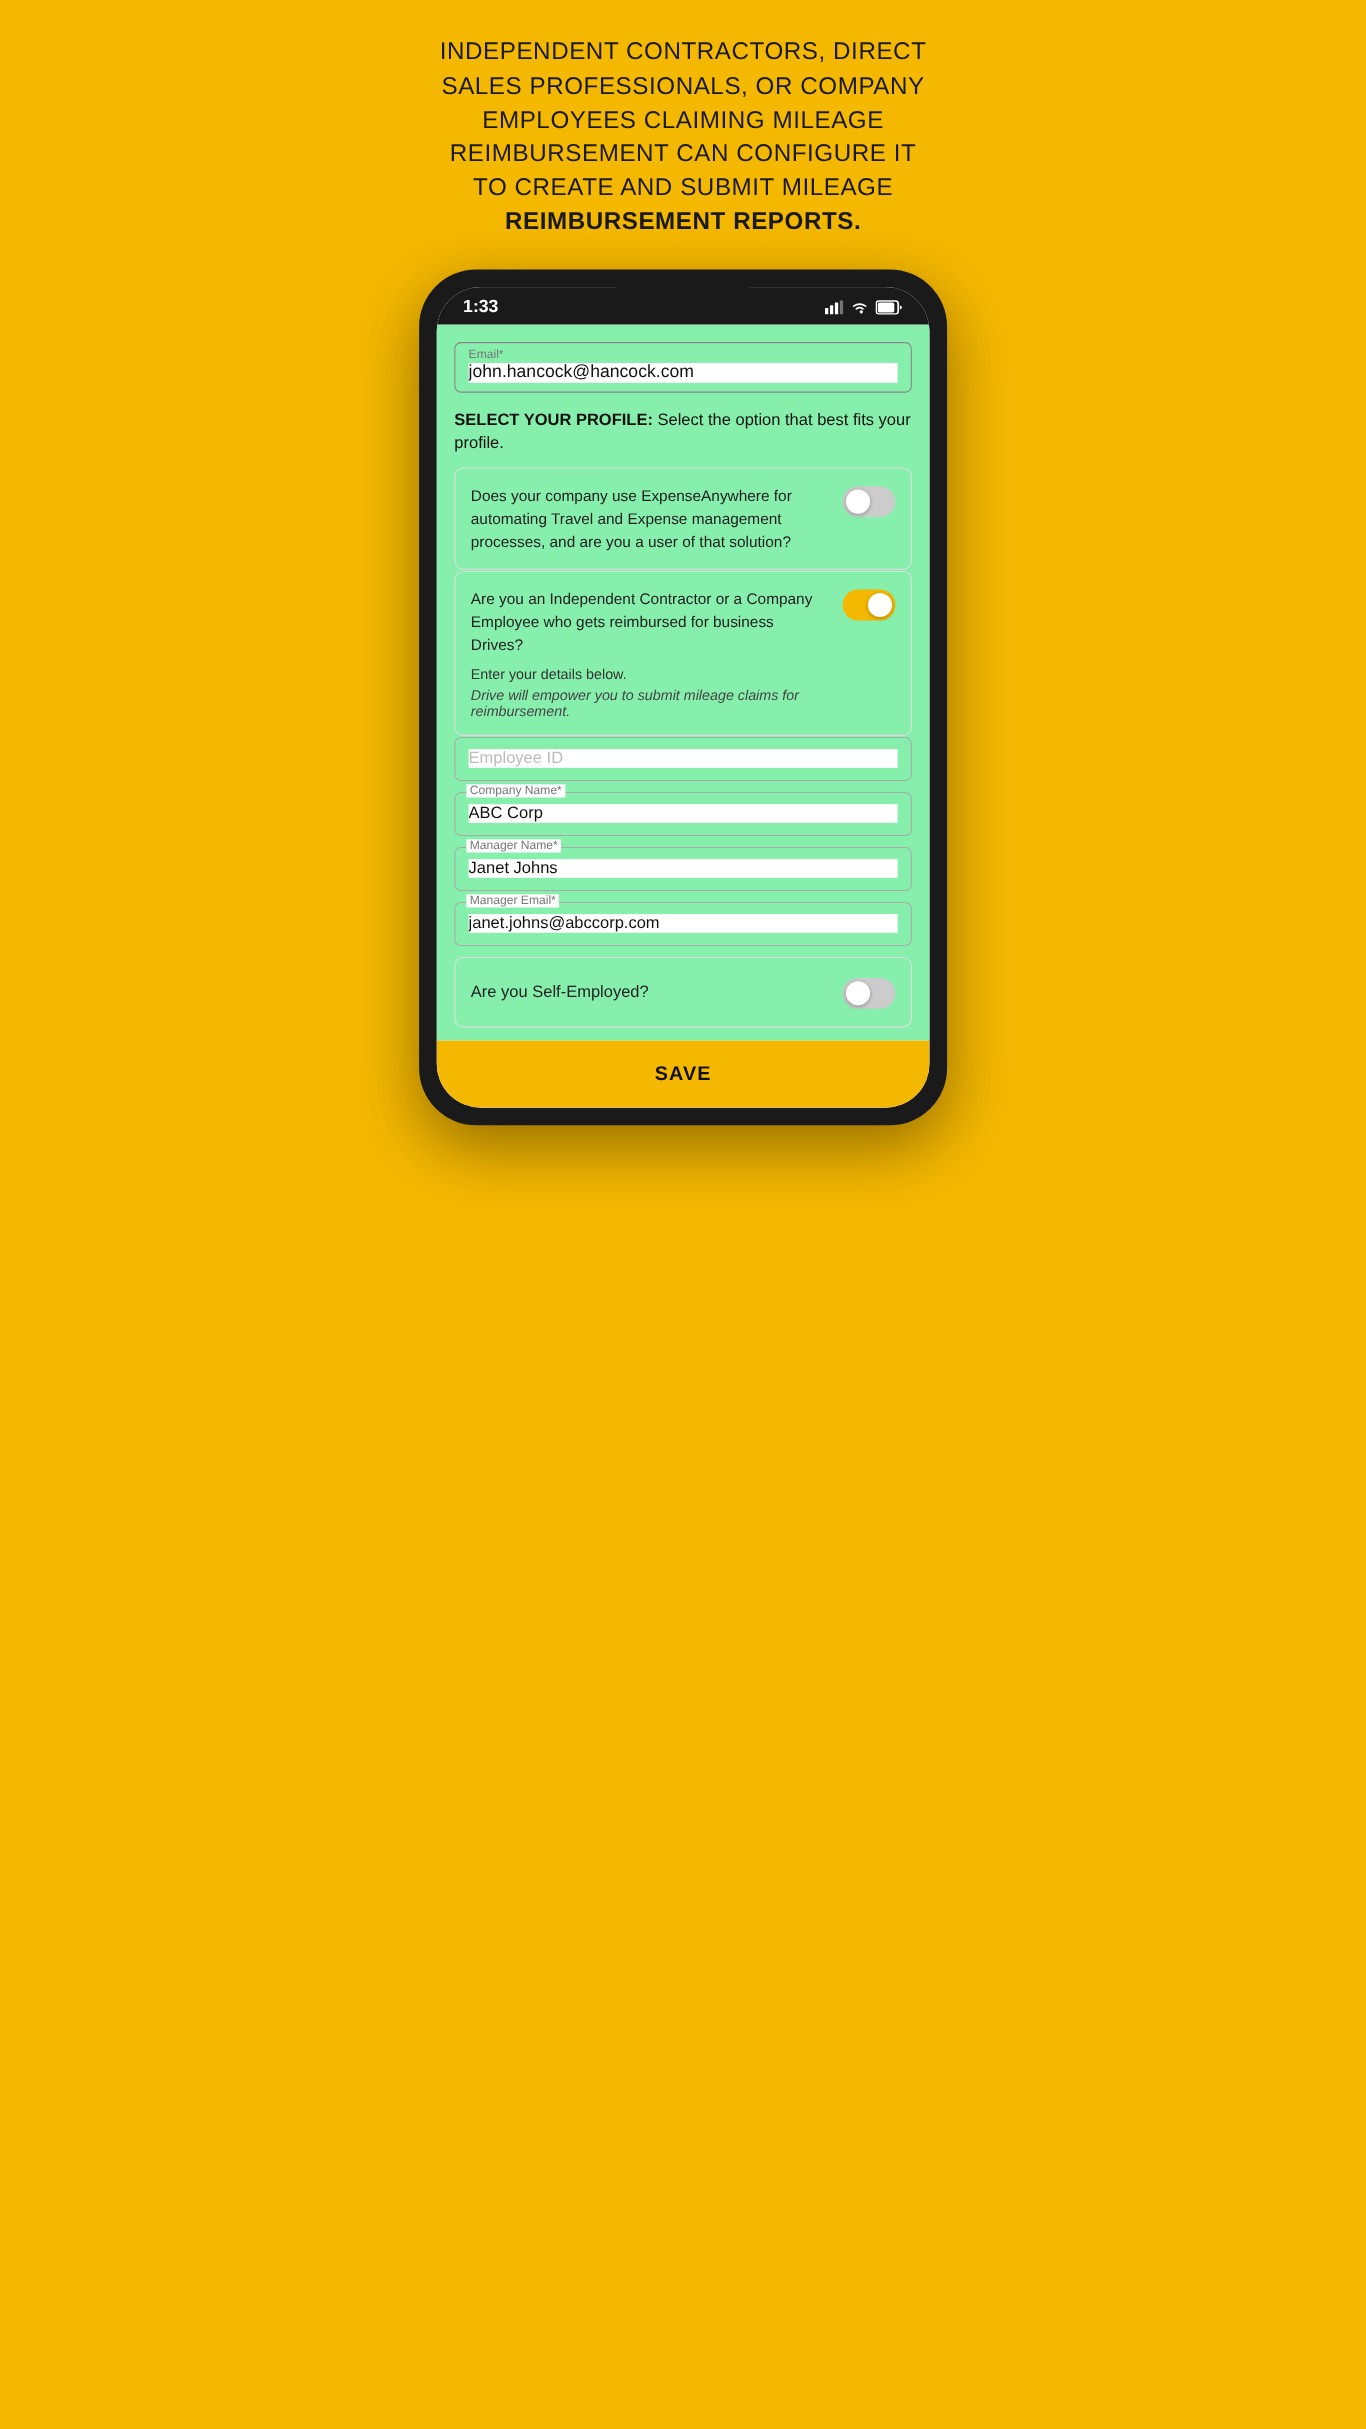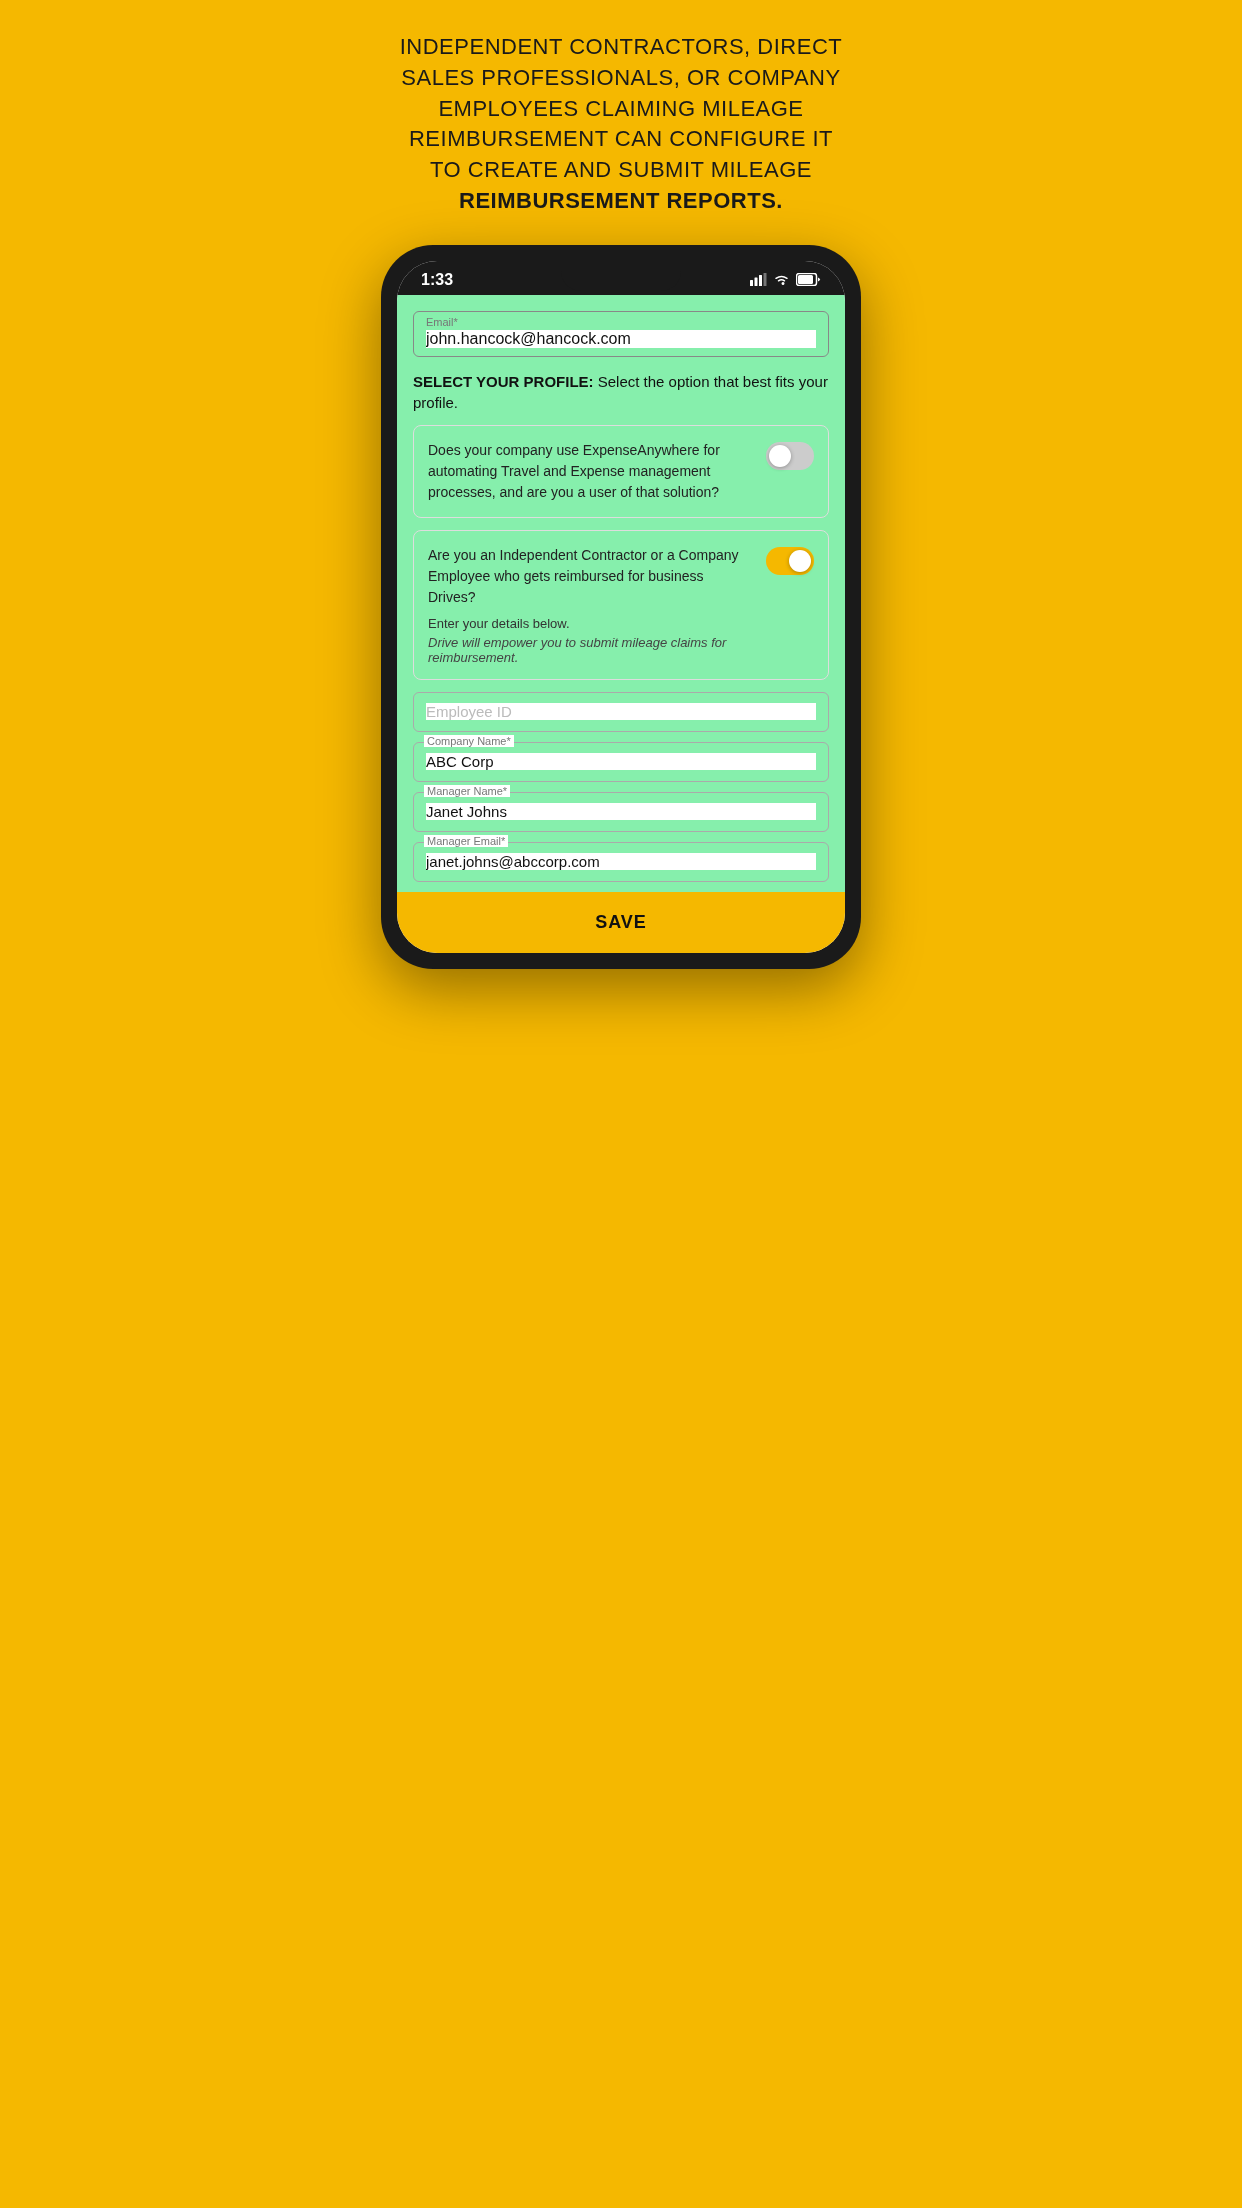--- a/index.html
+++ b/index.html
@@ -124,21 +124,21 @@
 
     .profile-heading .bold {
       font-weight: 800;
     }
 
     
     .toggle-card {
       border: 1.5px solid #ddd;
       border-radius: 8px;
       padding: 14px 14px;
-      margin-bottom: 12px;
+      margin-bottom: 1px;
       display: flex;
       align-items: flex-start;
       justify-content: space-between;
       gap: 12px;
     }
 
     .toggle-text {
       font-size: 14px;
       color: #222;
       line-height: 1.5;
@@ -347,20 +347,26 @@
       <div class="input-field">
         <span class="float-label">Manager Name*</span>
         <input type="text" value="Janet Johns" style="">
       </div>
 
       <div class="input-field">
         <span class="float-label">Manager Email*</span>
         <input type="email" value="janet.johns@abccorp.com" style="">
       </div>
 
+      <div class="self-employed-card">
+        <span class="self-employed-text">Are you Self-Employed?</span>
+        <div class="toggle-switch off">
+          <div class="toggle-knob"></div>
+        </div>
+      </div>
 
     </div>
 
     <div class="save-bar">
       <button class="save-button">SAVE</button>
     </div>
 
   </div>
 </div>
 

